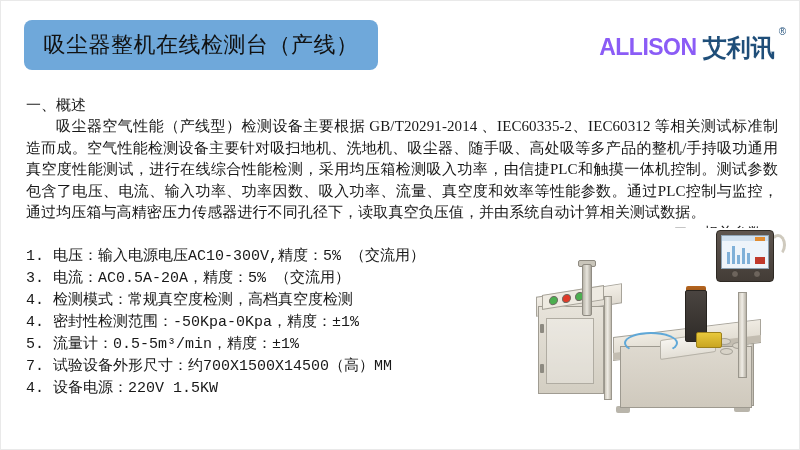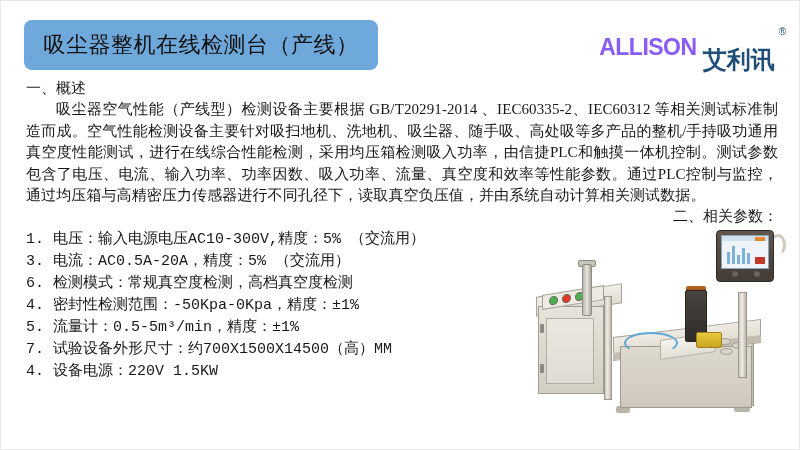--- a/index.html
+++ b/index.html
@@ -65,36 +65,35 @@
     color: #8b5cf6;
     letter-spacing: -0.5px;
     line-height: 1;
   }
   .brand-cn {
     font-family: "Liberation Sans", "DejaVu Sans", sans-serif;
     font-weight: bold;
     font-size: 24px;
     color: #1f4e79;
     line-height: 1;
-    margin-top: 12px;
   }
   .brand-reg {
     font-family: "Liberation Sans", "DejaVu Sans", sans-serif;
     font-size: 10px;
     color: #1f4e79;
     line-height: 1;
     margin-top: -9px;
     margin-left: -2px;
   }
 
   
   .content {
     position: absolute;
     left: 26px;
-    top: 78px;
+    top: 95px;
     width: 752px;
   }
   .section-heading {
     font-family: "Liberation Serif", "DejaVu Serif", serif;
     font-size: 15px;
     color: #181818;
     line-height: 21px;
     margin: 0;
   }
   .overview-para {
@@ -306,21 +305,21 @@
     <span class="brand-reg">®</span>
   </div>
 
   <div class="content">
     <p class="section-heading">一、概述</p>
     <p class="overview-para">吸尘器空气性能（产线型）检测设备主要根据 GB/T20291-2014 、IEC60335-2、IEC60312 等相关测试标准制造而成。空气性能检测设备主要针对吸扫地机、洗地机、吸尘器、随手吸、高处吸等多产品的整机/手持吸功通用真空度性能测试，进行在线综合性能检测，采用均压箱检测吸入功率，由信捷PLC和触摸一体机控制。测试参数包含了电压、电流、输入功率、功率因数、吸入功率、流量、真空度和效率等性能参数。通过PLC控制与监控，通过均压箱与高精密压力传感器进行不同孔径下，读取真空负压值，并由系统自动计算相关测试数据。</p>
     <p class="params-heading">二、相关参数：</p>
     <ul class="params-list">
       <li>1. 电压：输入电源电压AC10-300V,精度：5%  （交流用）</li>
       <li>3. 电流：AC0.5A-20A，精度：5%   （交流用）</li>
-      <li>6. 检测模式：常规真空度检测，高档真空度检测</li>
+      <li>4. 检测模式：常规真空度检测，高档真空度检测</li>
       <li>4. 密封性检测范围：-50Kpa-0Kpa，精度：±1%</li>
       <li>5. 流量计：0.5-5m³/min，精度：±1%</li>
       <li>7. 试验设备外形尺寸：约700X1500X14500（高）MM</li>
       <li>4. 设备电源：220V 1.5KW</li>
     </ul>
   </div>
 
   <div class="machine-photo">
 
     <div class="m foot" style="left:22px;top:160px;width:14px;height:6px;"></div>

